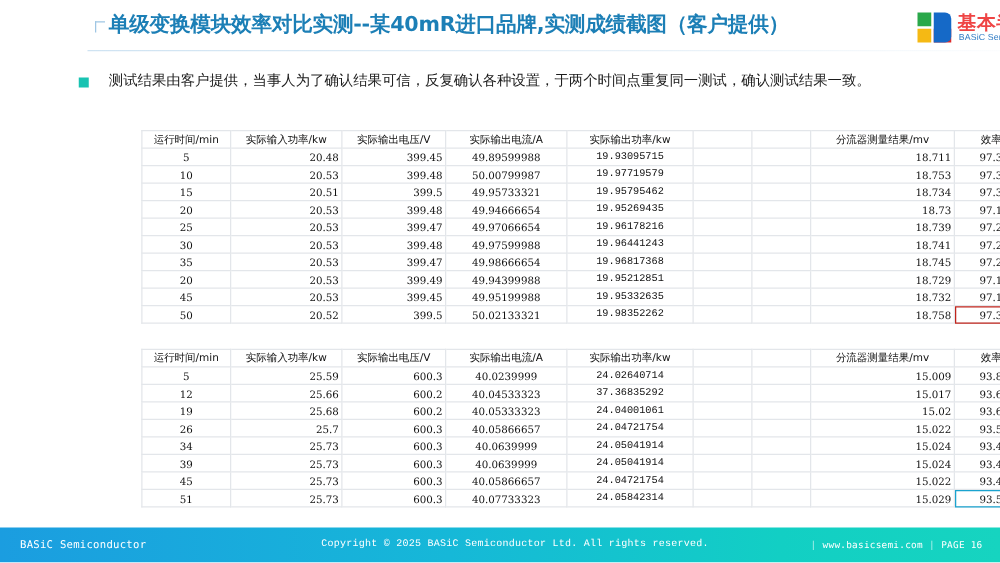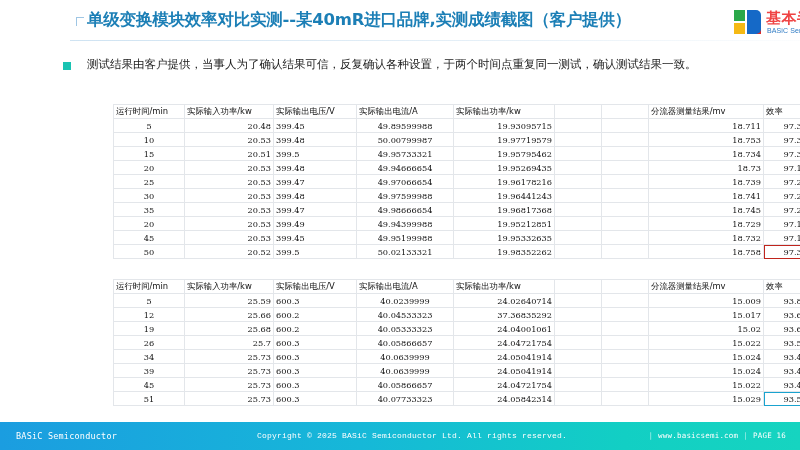--- a/index.html
+++ b/index.html
@@ -81,27 +81,27 @@
     border-collapse:collapse;width:576px;table-layout:fixed;
     font-family:"DejaVu Serif","Liberation Serif",serif;
     font-size:8.2px;color:#111;background:#fff;
   }
   table.grid td{
     border:1px solid #e3e6ea;
     height:13px;padding:0 2px;overflow:hidden;white-space:nowrap;
   }
   table.grid tr.hrow td{
     font-family:"DejaVu Sans",sans-serif;
-    font-size:8.4px;text-align:left;color:#111;margin-left:42px;
+    font-size:8.4px;text-align:center;color:#111;margin-left:42px;
   }
   .c-time{width:66px;text-align:center;}
   .c-pin{width:84px;text-align:right;}
-  .c-vout{width:78px;text-align:left;}
+  .c-vout{width:78px;text-align:right;}
   .c-iout{width:92px;text-align:center;}
-  .c-pout{width:96px;text-align:right;}
+  .c-pout{width:96px;text-align:center;font-family:Liberation Mono, monospace;}
   .c-e1{width:42px;}
   .c-e2{width:42px;}
   .c-shunt{width:110px;text-align:right;}
   .c-eff{width:54px;text-align:right;padding-right:4px;}
   tr.hrow .c-pin,tr.hrow .c-vout,tr.hrow .c-iout,
   tr.hrow .c-pout,tr.hrow .c-shunt{text-align:left;}
   tr.hrow .c-eff{text-align:left;}
   tr.hrow .c-time{text-align:left;}
   .eff-red{outline:1.5px solid #c0241c;outline-offset:-1px;}
   .eff-teal{outline:1.5px solid #1aa3cf;outline-offset:-1px;}

